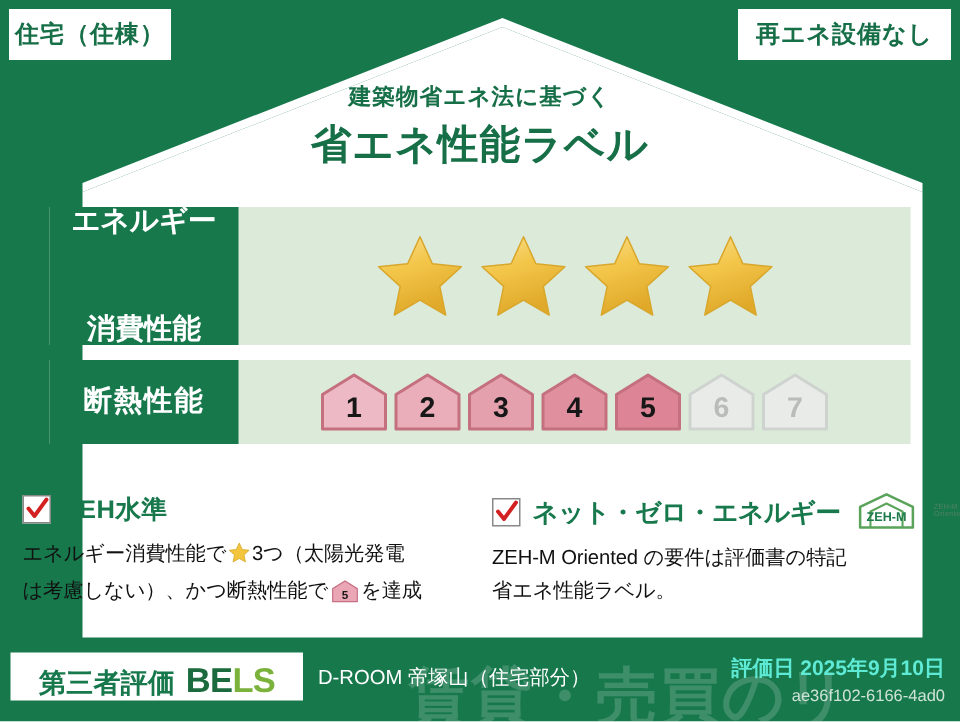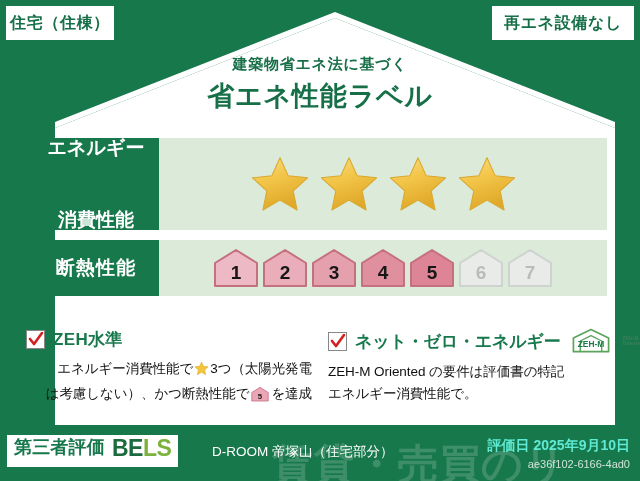--- a/index.html
+++ b/index.html
@@ -85,21 +85,21 @@
     text-align: center; font-size: 19px; font-weight: bold;
     color: #171717;
   }
   .house-tile.off .house-num { color: #b9bdb9; }
 
   
   .claim {
     position: absolute; top: 328px;
     width: 286px;
   }
-  #claim-left { left: 26px; text-align: right; }
+  #claim-left { left: 15px; }
   #claim-right { left: 328px; }
 
   .claim-head { display: flex; align-items: center; gap: 8px; }
   .checkbox {
     width: 19px; height: 19px; flex: none;
     border: 1.6px solid #888888; background: #ffffff;
     position: relative;
   }
   .checkbox svg { position: absolute; left: 1px; top: 0px; }
   .claim-title {
@@ -127,22 +127,22 @@
   #watermark {
     position: absolute; left: 272px; top: 8px;
     font-size: 41px; font-weight: bold;
     color: rgba(255,255,255,0.17);
     white-space: nowrap; letter-spacing: 0.02em;
     pointer-events: none;
   }
   #bels-badge {
     position: absolute; left: 7px; top: 6px;
     height: 32px; background: #ffffff;
-    display: flex; align-items: flex-start; gap: 7px;
-    padding: 0 7px;
+    display: flex; align-items: flex-end; gap: 7px;
+    padding: 0 19px;
   }
   #bels-label { font-size: 18px; font-weight: bold; color: #17784c; letter-spacing: 0.01em; }
   #bels-mark { font-size: 23px; font-weight: bold; letter-spacing: -0.02em; }
   #bels-mark .b1 { color: #1c6b3e; }
   #bels-mark .b2 { color: #7bb23c; }
   #building-name {
     position: absolute; left: 212px; top: 14px;
     font-size: 13.5px; color: #ffffff; white-space: nowrap;
   }
   #eval-date {
@@ -319,21 +319,21 @@
           <text x="26" y="25" font-size="11" font-family="Liberation Sans, sans-serif" font-weight="bold" fill="#1d7a4a" text-anchor="middle">ZEH-M</text>
         </svg>
         <span style="display:inline-block;line-height:1.05;font-size:5px;color:#3f7f5b;font-weight:bold;">
           <span>ZEH-M</span><br>
           <span>Oriented</span>
         </span>
       </span>
     </div>
     <div class="claim-desc">
       <span>ZEH-M Oriented の要件は評価書の特記</span><br>
-      <span>エネルギー消費性能で。</span>
+      <span>省エネ性能ラベル。</span>
     </div>
   </div>
 
   <div id="bottom-bar">
     <div id="watermark">賃貸・売買のリ</div>
     <div id="bels-badge">
       <span id="bels-label">第三者評価</span>
       <span id="bels-mark"><span class="b1">BE</span><span class="b2">LS</span></span>
     </div>
     <div id="building-name">D-ROOM 帝塚山（住宅部分）</div>

